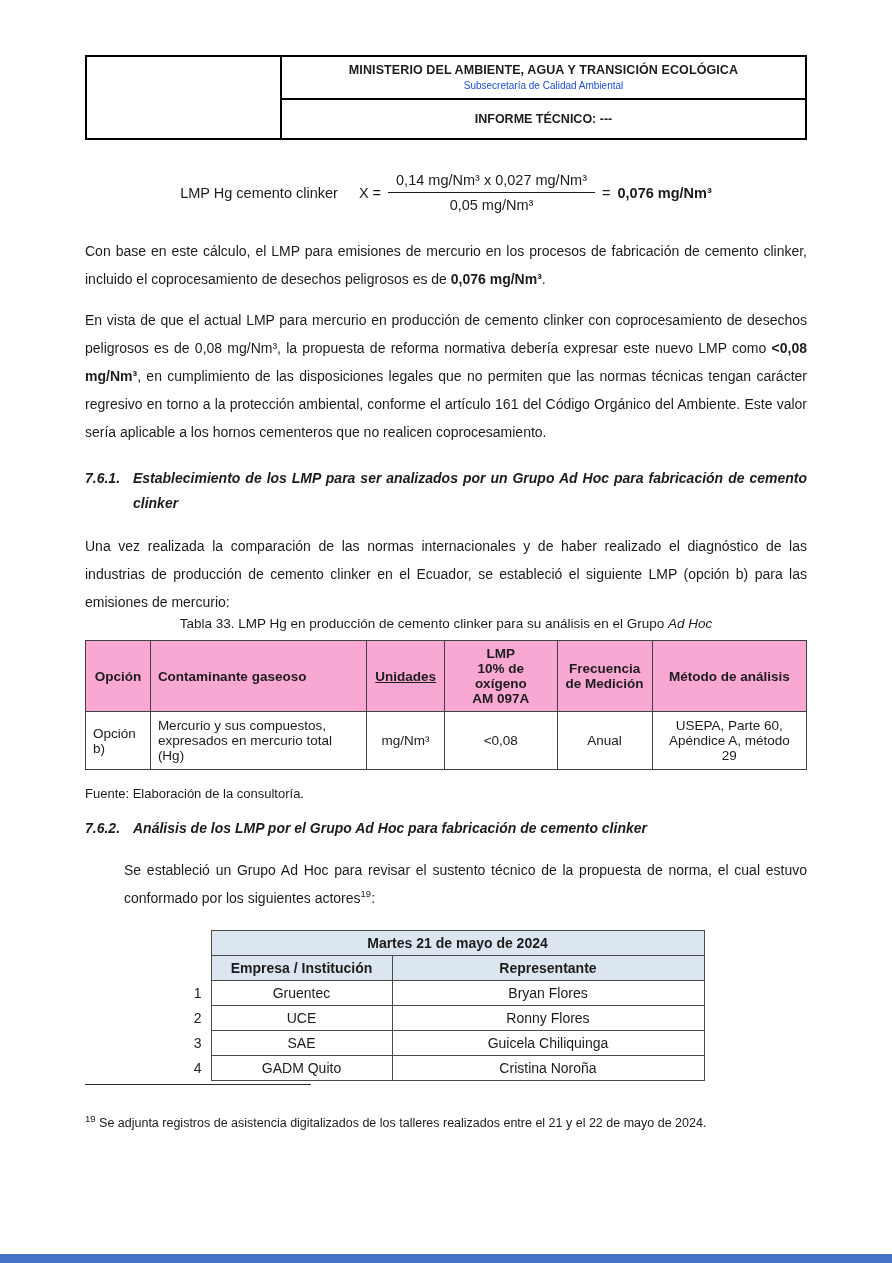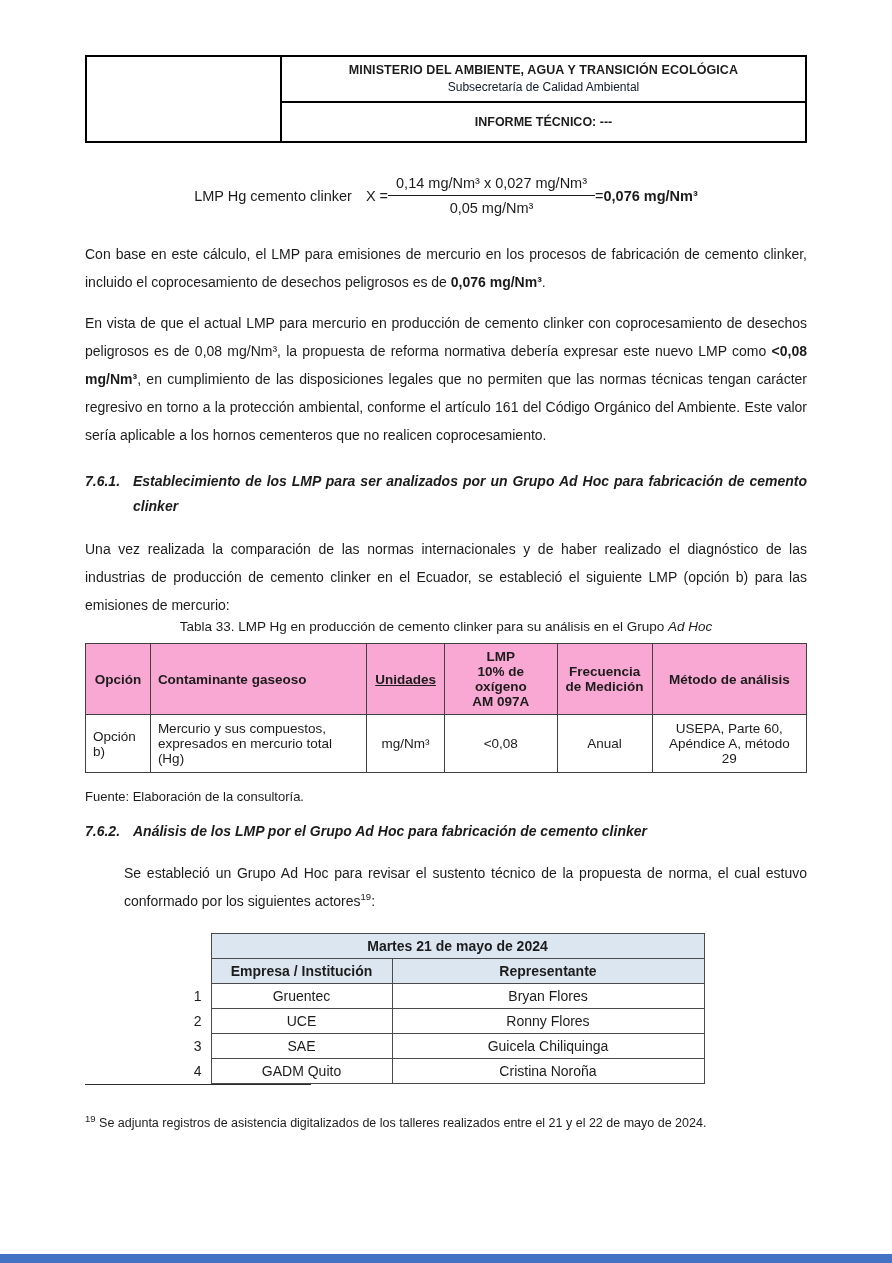--- a/index.html
+++ b/index.html
@@ -10,27 +10,27 @@
     margin:0 auto; overflow:hidden;
   }
   .content { padding:55px 85px 0 85px; }
 
   
   .doc-header { display:flex; border:2px solid #000; width:100%; }
   .logo-cell { width:195px; border-right:2px solid #000; min-height:80px; }
   .header-right { flex:1; display:flex; flex-direction:column; }
   .header-row1 { border-bottom:2px solid #000; text-align:center; padding:6px 8px 7px; }
   .ministry { font-weight:bold; font-size:12.5px; letter-spacing:.1px; }
-  .subsec { font-size:12px; margin-top:3px; color:#0f172a; }
+  .subsec { font-size:10px; margin-top:3px; color:#1d4ed8; }
   .header-row2 { text-align:center; padding:12px 8px; font-weight:bold; font-size:12.5px; flex:1;
                  display:flex; align-items:center; justify-content:center; }
 
   
   .formula { display:flex; justify-content:center; align-items:center;
-             margin-top:32px; font-size:14.5px; }
+             margin-top:32px; font-size:14.5px; gap:7px; }
   .formula .lhs { margin-right:14px; }
   .frac { display:inline-flex; flex-direction:column; align-items:center; text-align:center; }
   .frac .num { padding:0 8px 4px; border-bottom:1.4px solid #1c1c1c; }
   .frac .den { padding-top:4px; }
   .formula .result { font-weight:bold; }
 
   
   .para { font-size:14px; line-height:28px; text-align:justify; }
   .p1 { margin-top:24px; }
   .p2 { margin-top:13px; }

